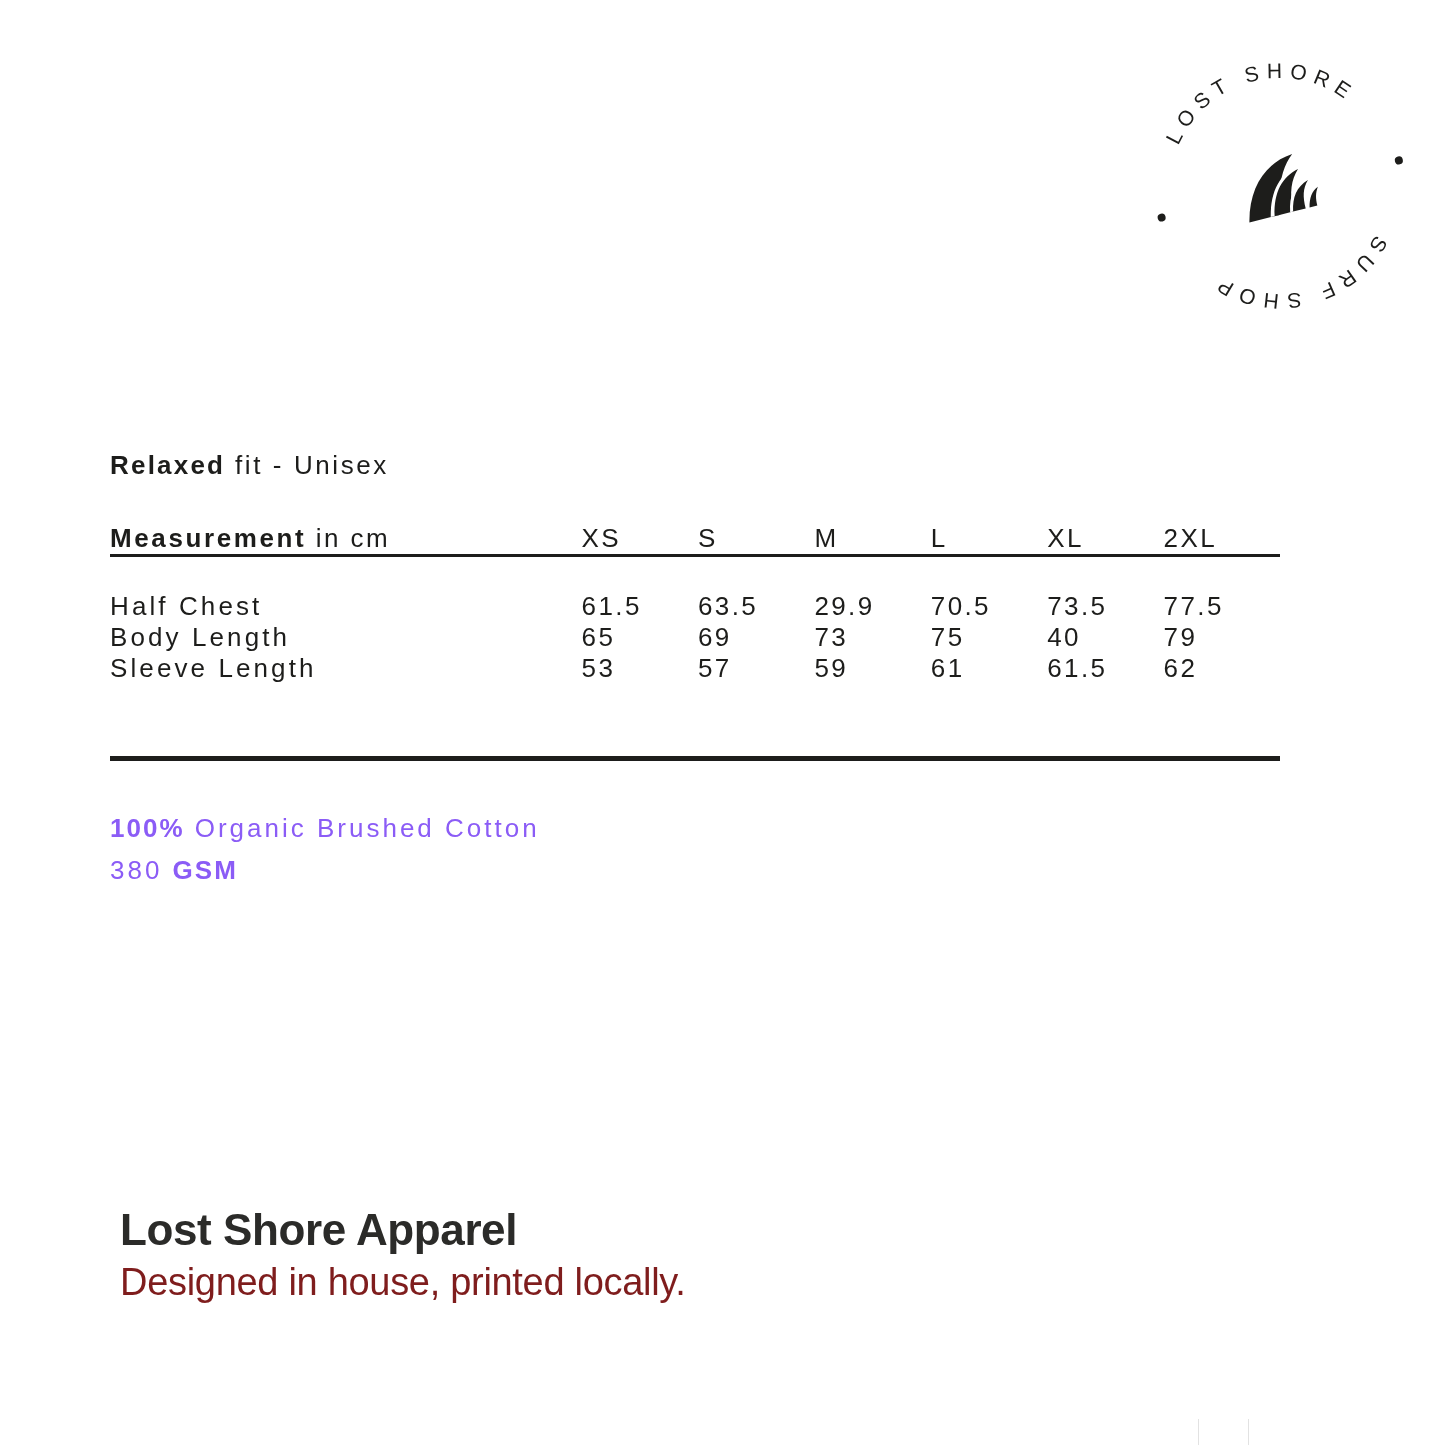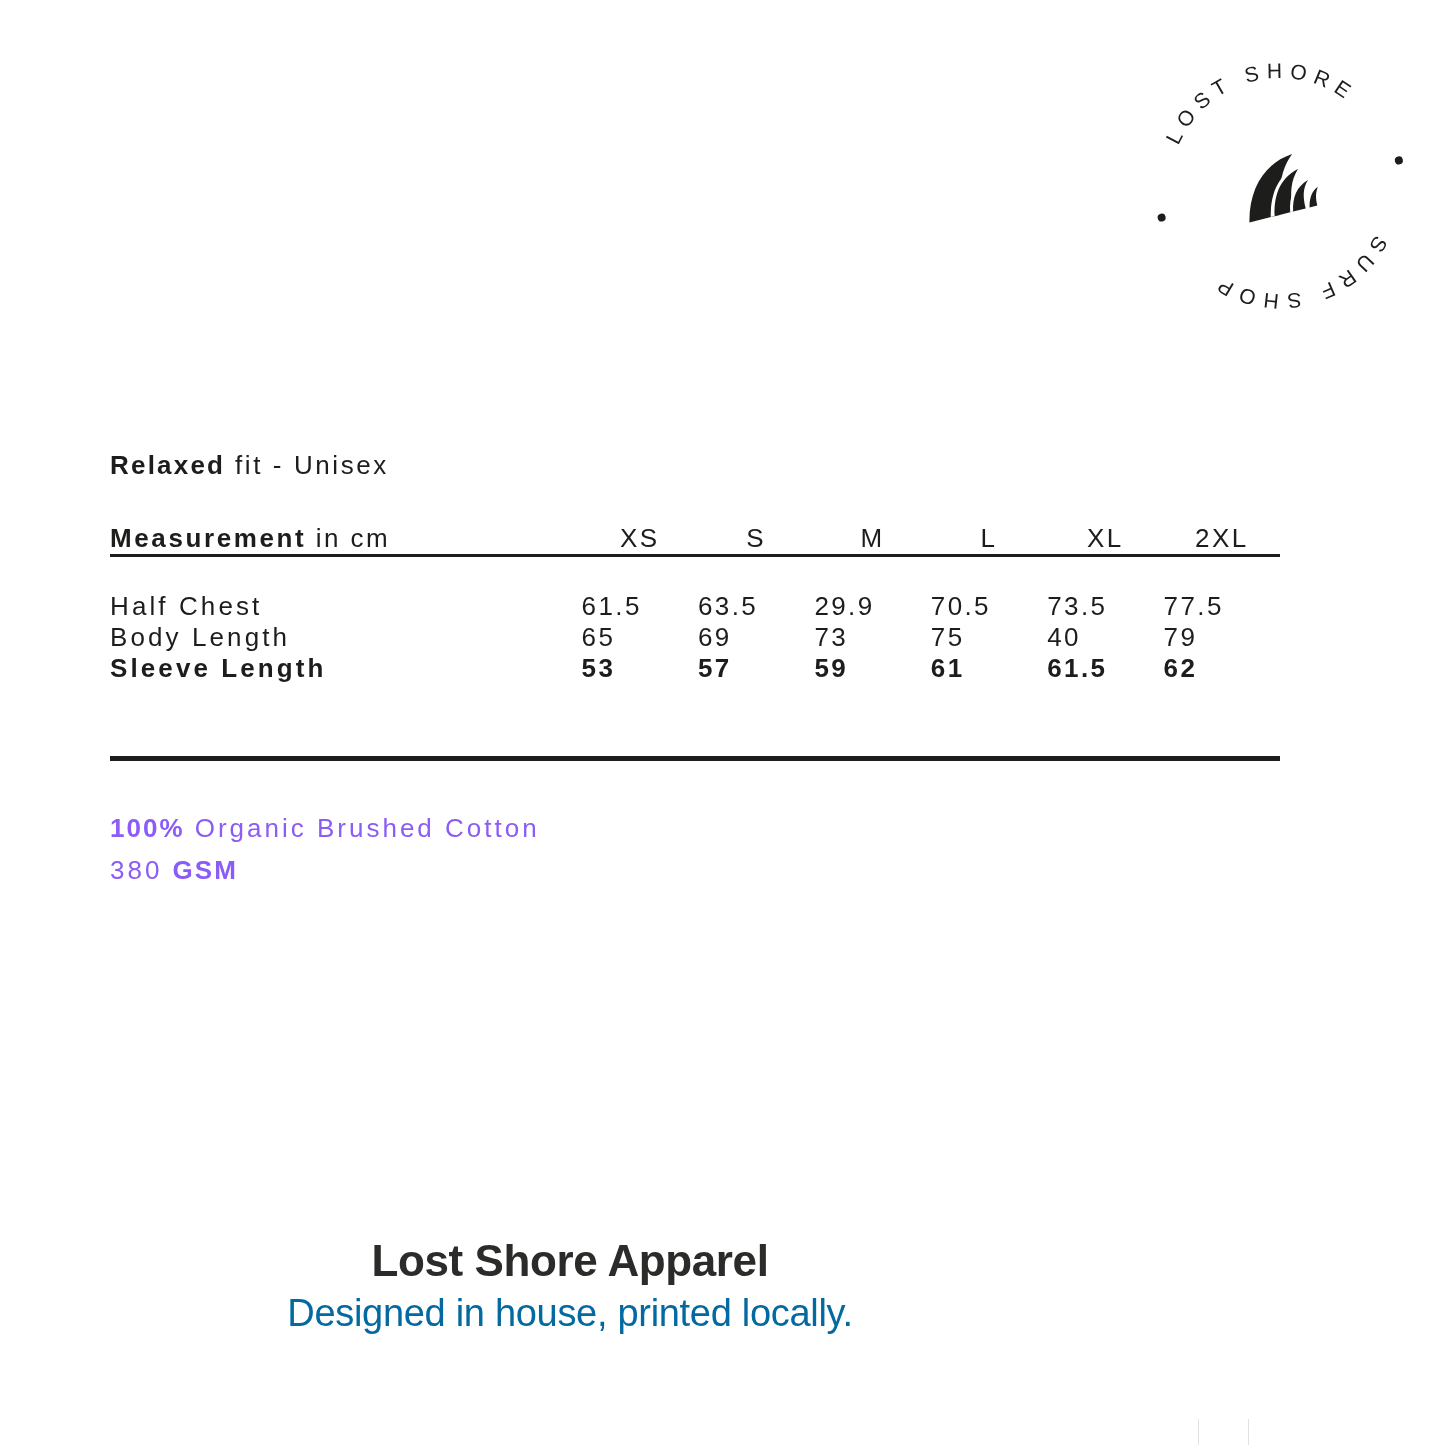--- a/index.html
+++ b/index.html
@@ -58,21 +58,21 @@
   table.size-table td {
     padding: 0;
     font-weight: normal;
   }
   .col-label { width: 470px; }
   .col-size  { width: 116px; }
 
   thead th {
     font-size: 26px;
     letter-spacing: 2.4px;
-    text-align: center;
+    text-align: left;
     padding-bottom: 22px;
     color: #1d1d1b;
   }
   thead th.label-head {
     text-align: left;
     white-space: pre;
   }
   thead th.label-head .strong {
     font-weight: bold;
     letter-spacing: 2.6px;
@@ -84,21 +84,21 @@
   tbody td {
     font-size: 26px;
     letter-spacing: 2.4px;
     padding: 19px 0;
     color: #1d1d1b;
   }
   tbody td.row-label {
     text-align: left;
     letter-spacing: 3.1px;
   }
-  tbody tr.last-row td { padding-bottom: 30px; font-weight: bold; }
+  tbody tr.last-row td { padding-bottom: 30px; }
 
   .table-bottom-rule {
     border-top: 5px solid #1d1d1b;
     margin-top: 42px;
     width: 1170px;
   }
 
   .material {
     margin-top: 46px;
     font-size: 26px;
@@ -106,35 +106,34 @@
     line-height: 1.62;
     white-space: pre;
     color: #8b5cf6;
   }
   .material .strong { font-weight: bold; letter-spacing: 2.0px; }
 
   
   .footer {
     position: absolute;
     left: 120px;
-    top: 1236px;
+    top: 1205px;
     width: 900px;
-    text-align: center;
   }
   .footer-title {
     font-size: 44px;
     font-weight: bold;
     letter-spacing: -0.4px;
     color: #2b2b29;
     margin: 0 0 6px 0;
   }
   .footer-sub {
     font-size: 38px;
     letter-spacing: -0.3px;
-    color: #0369a1;
+    color: #7f1d1d;
     margin: 0;
   }
 
   
   .crop-mark {
     position: absolute;
     bottom: 0;
     width: 1px;
     height: 26px;
     background: #e2e2e2;

